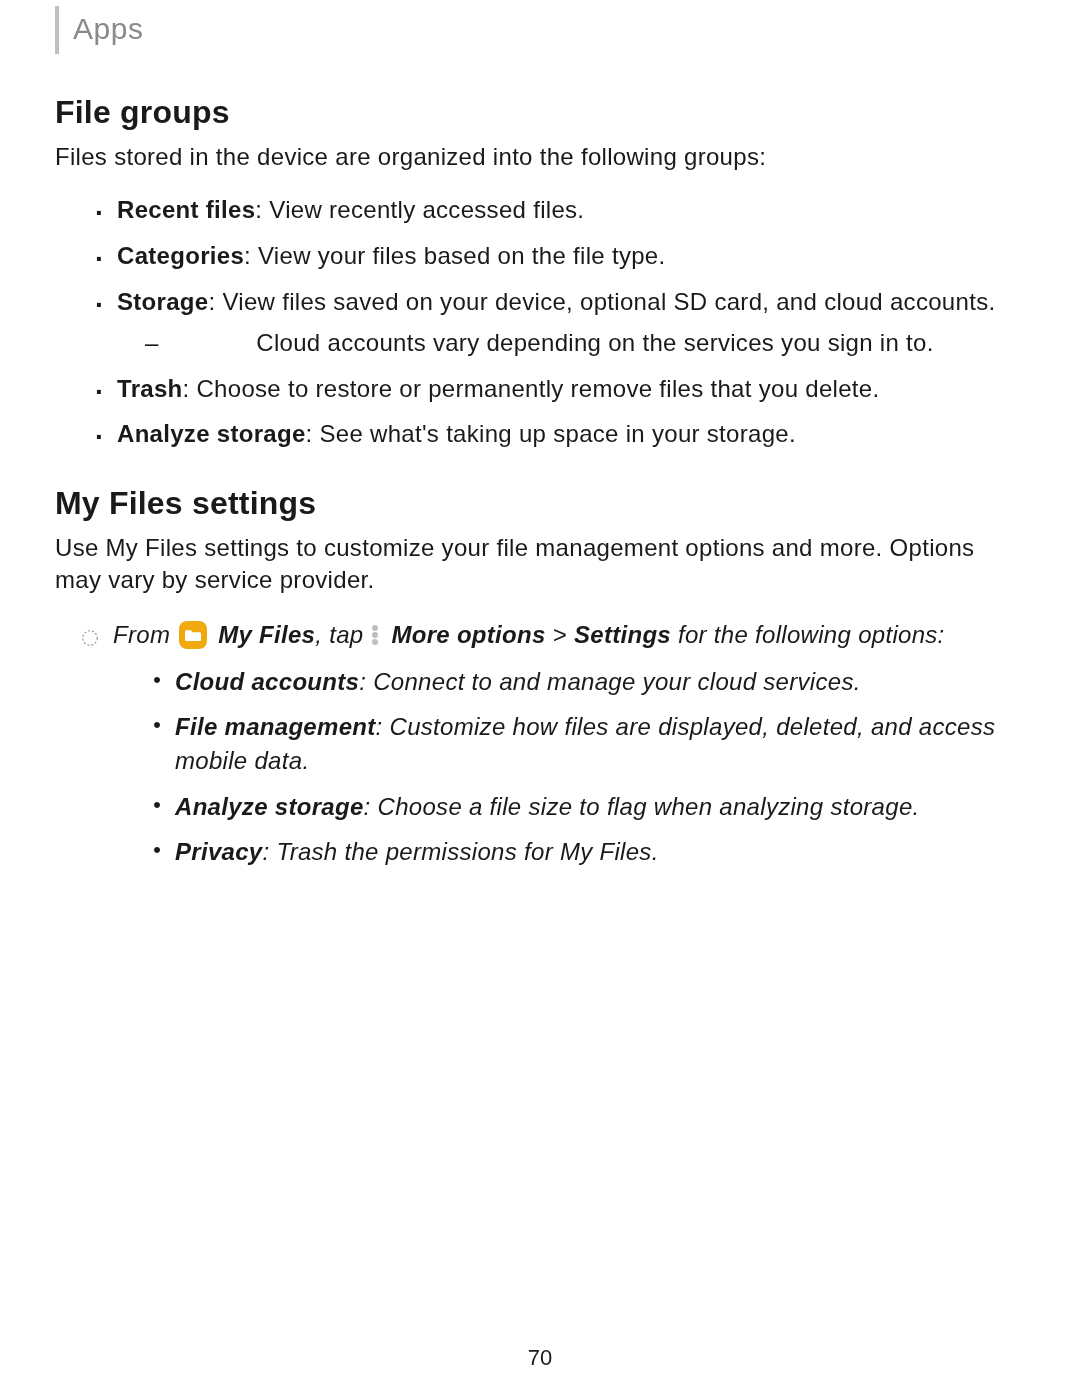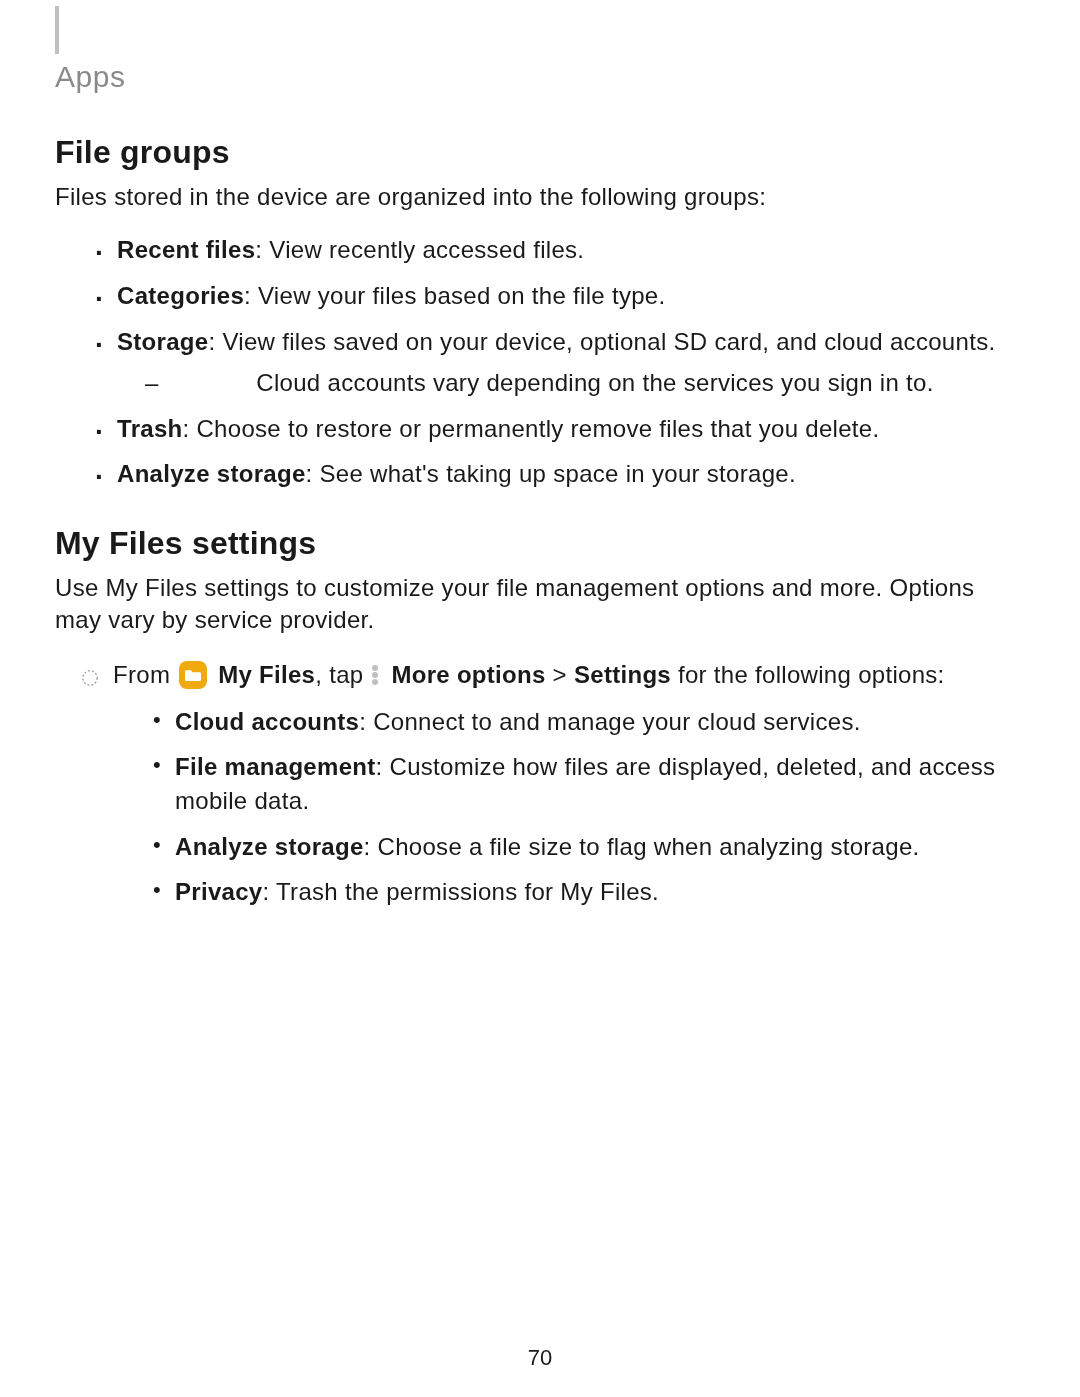--- a/index.html
+++ b/index.html
@@ -1,33 +1,33 @@
 <!DOCTYPE html>
 <html><head>
 <meta charset="utf-8">
 <style>
   * { box-sizing: border-box; margin: 0; padding: 0; }
   html, body { width: 1080px; height: 1397px; background: #fff; font-family: Arial, Helvetica, sans-serif; color: #1a1a1a; }
   .page { position: relative; width: 1080px; height: 1397px; padding: 0 55px; }
-  .header { display: flex; align-items: flex-start; margin-top: 6px; flex-direction: column; }
+  .header { display: flex; align-items: flex-start; margin-top: 6px; }
   .header-rule { width: 4px; height: 48px; background: #bfbfbf; margin-right: 14px; }
   .breadcrumb { font-size: 30px; color: #8a8a8a; letter-spacing: 0.5px; font-weight: 400; margin-top: 6px; }
   .content { margin-top: 40px; }
   h2.section { font-size: 32px; font-weight: 700; letter-spacing: 0.2px; margin-bottom: 10px; }
   p.lead { font-size: 24px; line-height: 1.35; letter-spacing: 0.3px; margin-bottom: 20px; }
   ul.dots { list-style: none; margin-left: 40px; }
   ul.dots > li { position: relative; padding-left: 22px; font-size: 24px; line-height: 1.4; margin-bottom: 12px; letter-spacing: 0.3px; }
   ul.dots > li::before { content: "\00B7"; position: absolute; left: 0; top: 0; font-size: 28px; font-weight: 700; }
   ul.sub { list-style: none; margin-left: 28px; margin-top: 8px; }
   ul.sub > li { position: relative; padding-left: 20px; font-size: 24px; line-height: 1.4; letter-spacing: 0.3px; text-align: center; }
   ul.sub > li::before { content: "\2013"; position: absolute; left: 0; top: 0; }
   .bold { font-weight: 700; text-align: right; }
   .section-gap { margin-top: 34px; }
   .step-wrap { margin-left: 26px; margin-top: 8px; }
-  .step { position: relative; padding-left: 32px; font-size: 24px; line-height: 1.5; letter-spacing: 0.3px; }
+  .step { position: relative; padding-left: 32px; font-size: 24px; line-height: 1.5; letter-spacing: 0.3px; font-style: italic; }
   .circle-icon { position: absolute; left: 0; top: 4px; width: 18px; height: 18px; }
   .circle-icon svg { width: 18px; height: 18px; }
   .folder-icon { display: inline-flex; vertical-align: middle; width: 28px; height: 28px; border-radius: 8px; background: #f0a90f; align-items: center; justify-content: center; margin: 0 4px 2px 2px; }
   .folder-icon svg { width: 16px; height: 14px; }
   .more-icon { display: inline-flex; flex-direction: column; justify-content: space-between; width: 8px; height: 20px; vertical-align: middle; margin: 0 4px 2px 2px; }
   .more-icon span { width: 6px; height: 6px; background: #bfbfbf; border-radius: 50%; }
   ul.dots2 { list-style: none; margin-left: 40px; margin-top: 12px; }
   ul.dots2 > li { position: relative; padding-left: 22px; font-size: 24px; line-height: 1.4; margin-bottom: 12px; letter-spacing: 0.3px; }
   ul.dots2 > li::before { content: "\2022"; position: absolute; left: 0; top: 0; font-size: 22px; }
   .page-number { position: absolute; bottom: 32px; left: 0; width: 100%; text-align: center; font-size: 22px; color: #1a1a1a; }

